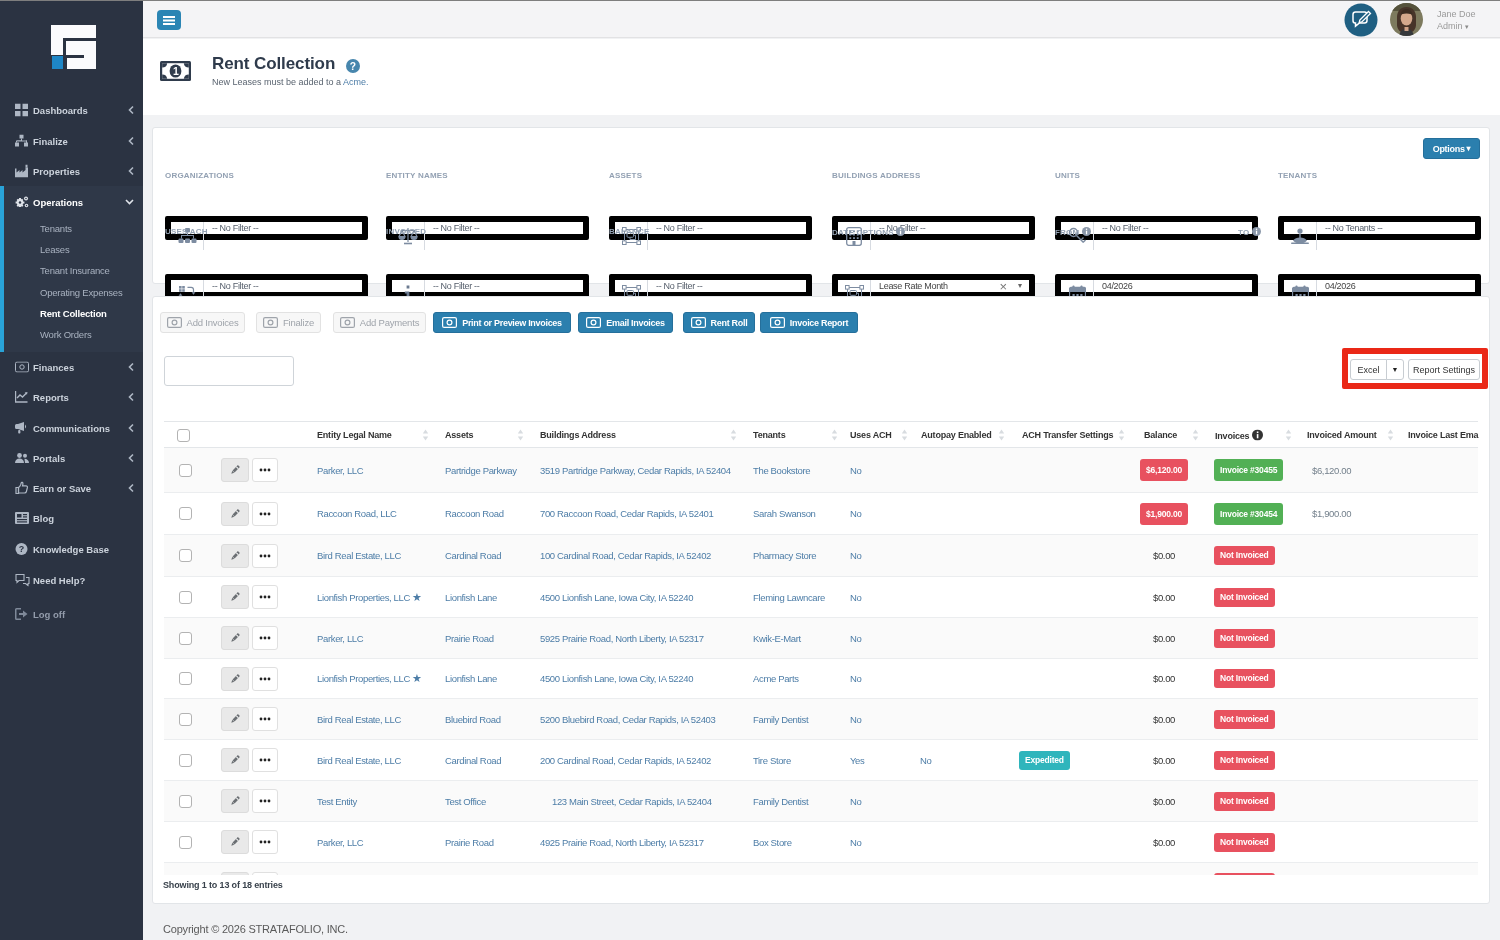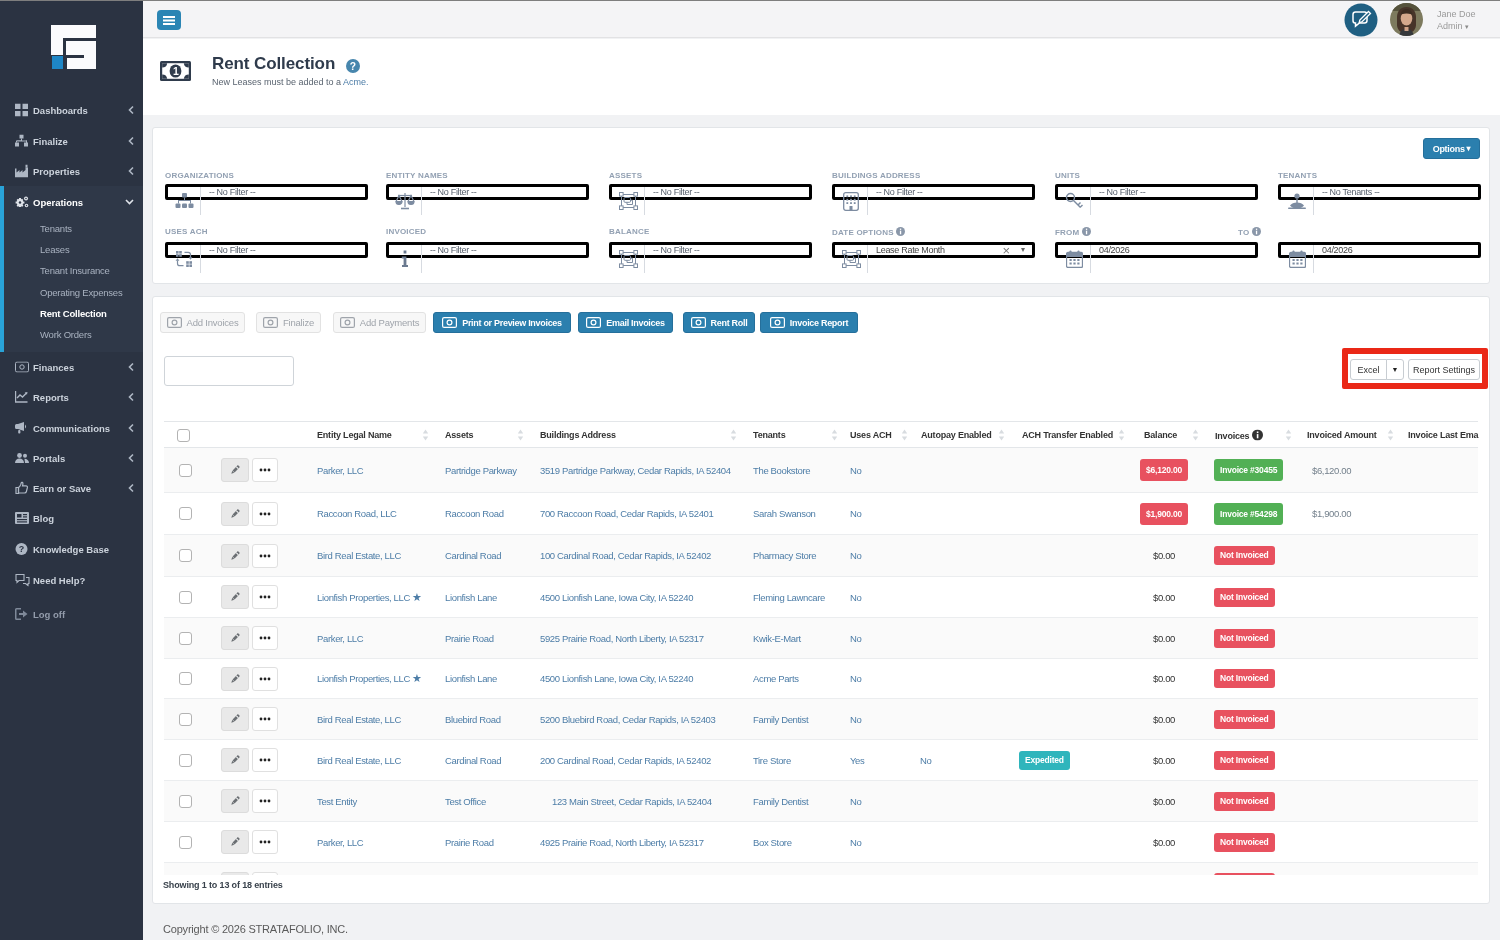--- a/index.html
+++ b/index.html
@@ -19,21 +19,21 @@
 
 #topline{left:0;top:0;width:1500px;height:1px;background:#7e7e7e;z-index:5;}
 #topbar{left:143px;top:1px;width:1357px;height:37px;background:#f4f4f6;border-bottom:1px solid #e2e2e4;}
 #hamburger{left:157px;top:10px;width:24px;height:20px;background:#2a85b4;border-radius:4px;}
 #headband{left:143px;top:39px;width:1357px;height:76px;background:#ffffff;}
 
 .card{background:#fff;border:1px solid #e2e5e8;border-radius:3px;}
 #fcard{left:152px;top:127px;width:1338px;height:157px;}
 #mcard{left:152px;top:296px;width:1338px;height:608px;}
 .flabel{position:absolute;font-size:8px;font-weight:bold;color:#93a1b3;letter-spacing:.2px;white-space:nowrap;}
-.fbox{position:absolute;width:203px;height:16px;border:3px solid #000000;border-radius:2px;background:#fff;}
+.fbox{position:absolute;width:203px;height:24px;border:6px solid #000000;border-radius:2px;background:#fff;margin-top:32px;}
 .fbox .icell{position:absolute;left:0;top:0;width:33px;height:28px;border-right:1px solid #d7dbe1;display:flex;align-items:center;justify-content:center;}
 .fbox .ftext{position:absolute;left:41px;top:50%;transform:translateY(-50%);font-size:9px;letter-spacing:-0.3px;color:#555e6b;white-space:nowrap;}
 .btn-blue{position:absolute;background:#2b7fae;border:1px solid #256f9b;border-radius:3px;color:#fff;font-size:9px;letter-spacing:-0.3px;font-weight:bold;display:flex;align-items:center;justify-content:center;gap:5px;white-space:nowrap;}
 .btn-dis{position:absolute;background:#f7f7f7;border:1px solid #e2e2e2;border-radius:3px;color:#9fa4ab;font-size:9.5px;letter-spacing:-0.2px;font-weight:normal;display:flex;align-items:center;justify-content:center;gap:5px;white-space:nowrap;}
 
 .trow{position:absolute;left:164px;width:1314px;}
 .cell{position:absolute;display:flex;align-items:center;font-size:9.5px;letter-spacing:-0.35px;color:#333;white-space:nowrap;}
 .lnk{color:#4d7da7;}
 .badge{display:inline-block;border-radius:3px;color:#fff;font-size:8.5px;letter-spacing:-0.2px;font-weight:bold;padding:0 6px;line-height:19px;}
 .bred{background:#e8515f;}
@@ -596,21 +596,21 @@
 <div class="ab" style="left:1342px;top:348px;width:146px;height:41px;border:6px solid #ea2817;border-radius:2px;"></div>
 
 <div class="ab" style="left:164px;top:421px;width:1313.5px;height:27px;border-top:1px solid #e3e6e9;border-bottom:1px solid #e3e6e9;background:#fff;">
 <span class="cbx" style="position:absolute;left:13px;top:7px;"></span>
 <span class="hdr" style="left:153px;">Entity Legal Name</span>
 <span class="hdr" style="left:281px;">Assets</span>
 <span class="hdr" style="left:376px;">Buildings Address</span>
 <span class="hdr" style="left:589px;">Tenants</span>
 <span class="hdr" style="left:686px;">Uses ACH</span>
 <span class="hdr" style="left:757px;">Autopay Enabled</span>
-<span class="hdr" style="left:858px;">ACH Transfer Enabled</span>
+<span class="hdr" style="left:858px;">ACH Transfer Settings</span>
 <span class="hdr" style="left:980px;">Balance</span>
 <span class="hdr" style="left:1051px;">Invoices <svg width="11" height="11" viewBox="0 0 11 11" style="vertical-align:-2px;">
             <circle cx="5.5" cy="5.5" r="5.5" fill="#333"></circle>
             <rect x="4.8" y="2" width="1.6" height="1.6" fill="#fff"></rect>
             <rect x="4.8" y="4.6" width="1.6" height="4.2" fill="#fff"></rect>
           </svg></span>
 <span class="hdr" style="left:1143px;">Invoiced Amount</span>
 <span class="hdr" style="left:1244px;white-space:nowrap;">Invoice Last Ema</span>
         <svg style="position:absolute;left:258px;top:7px;" width="7" height="12" viewBox="0 0 7 12">
           <path d="M3.5 0.5L6.2 4.4H0.8z" fill="#d8dce0"></path>
@@ -717,21 +717,21 @@
           </span>
 <span class="cell lnk" style="left:153px;top:0;height:100%;">Raccoon Road, LLC</span>
 <span class="cell lnk" style="left:281px;top:0;height:100%;">Raccoon Road</span>
 <span class="cell lnk" style="left:376px;top:0;height:100%;">700 Raccoon Road, Cedar Rapids, IA 52401</span>
 <span class="cell lnk" style="left:589px;top:0;height:100%;">Sarah Swanson</span>
 <span class="cell lnk" style="left:686px;top:0;height:100%;">No</span>
 <span class="cell" style="left:940px;top:0;height:100%;width:120px;justify-content:center;">
             <span class="badge bred" style="line-height:22px;">$1,900.00</span>
           </span>
 <span class="cell" style="left:1050px;top:0;height:100%;">
-            <span class="badge bgreen" style="line-height:22px;">Invoice #54298</span>
+            <span class="badge bgreen" style="line-height:22px;">Invoice #30454</span>
           </span>
 <span class="cell" style="left:1148px;top:0;height:100%;color:#74808c;">$1,900.00</span>
 </div>
 <div class="trow" style="top:534px;height:42px;background:#fafafa;border-top:1px solid #ebedef;">
 <span class="cell" style="left:15px;top:0;height:100%;">
             <span class="cbx"></span>
           </span>
 <span class="cell" style="left:57px;top:0;height:100%;">
             <span class="pbtn">
               <svg width="12" height="12" viewBox="0 0 12 12">

